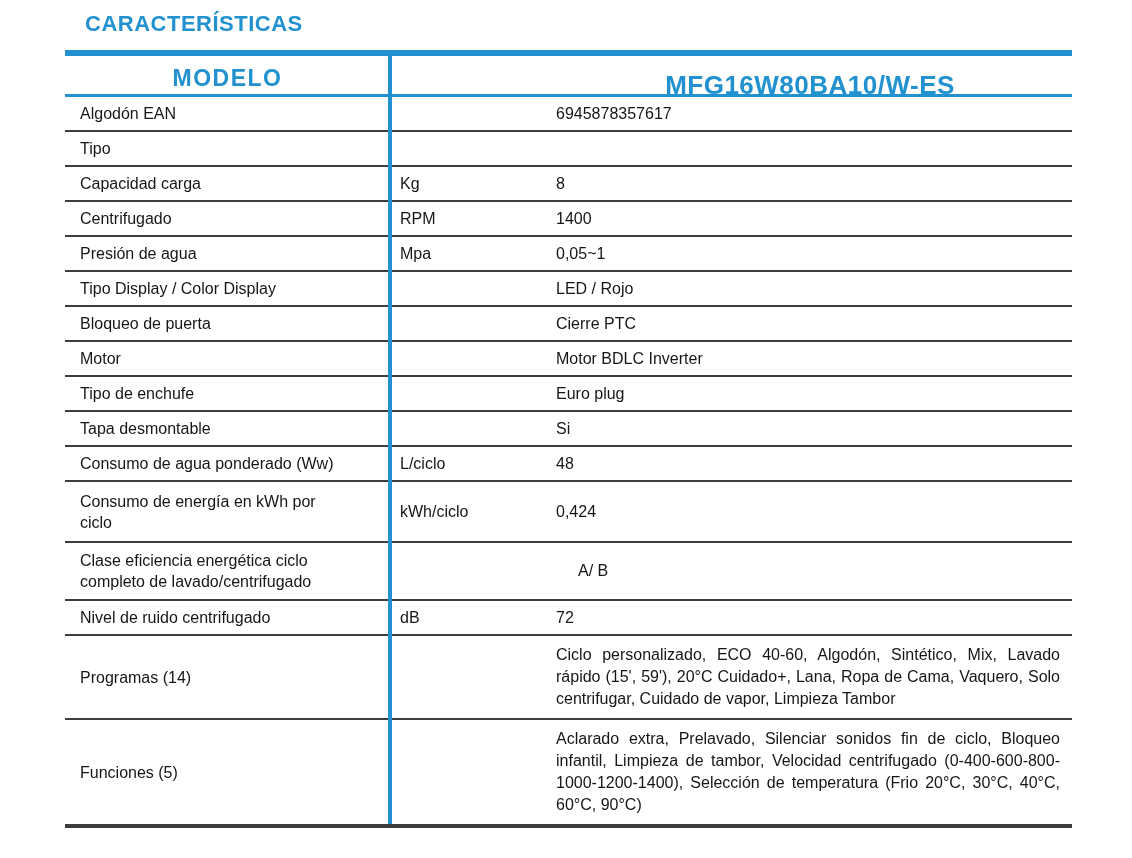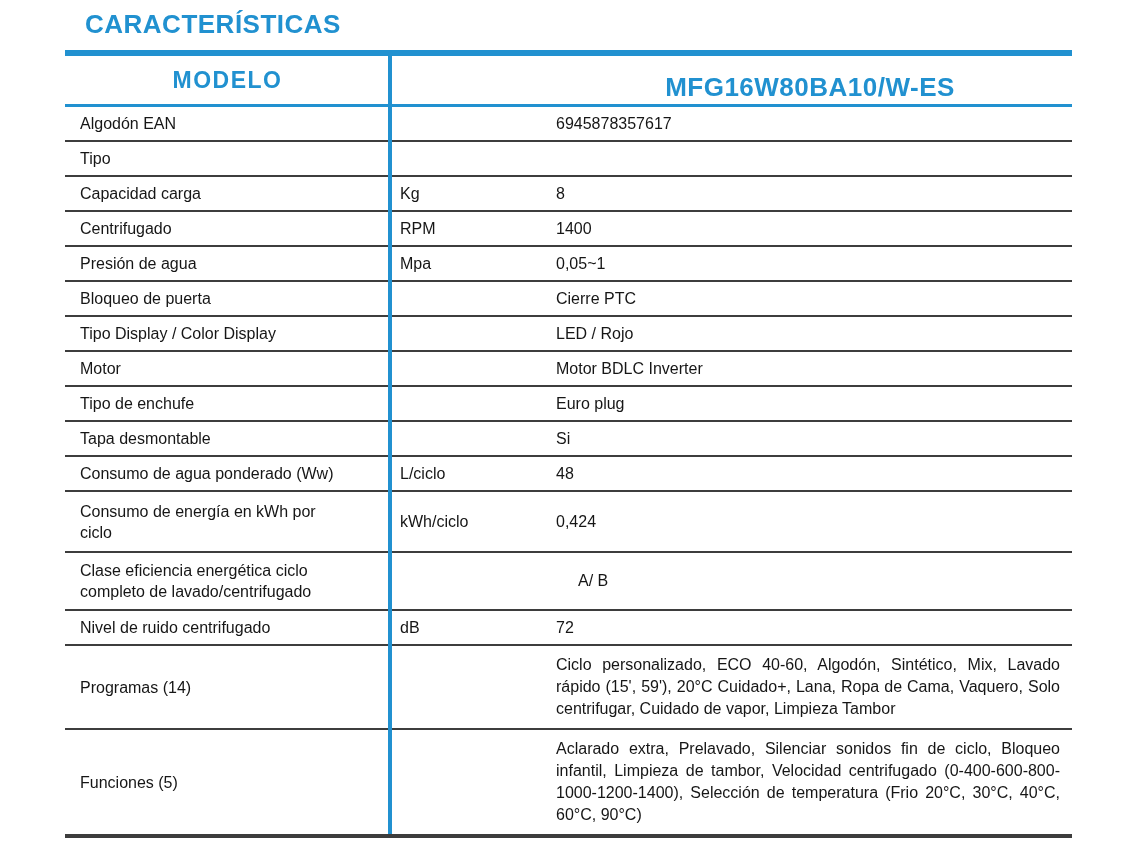--- a/index.html
+++ b/index.html
@@ -13,21 +13,21 @@
     padding: 0;
     width: 1132px;
     height: 858px;
     background: #ffffff;
     font-family: "Liberation Sans", "DejaVu Sans", sans-serif;
     color: var(--text);
     overflow: hidden;
   }
   .title {
     margin: 6px 0 0 85px;
-    font-size: 26px;
+    font-size: 22px;
     line-height: 36px;
     font-weight: 700;
     letter-spacing: 0.5px;
     color: var(--accent);
   }
   .spec-table {
     position: relative;
     margin: 8px 0 0 65px;
     width: 1007px;
     border-top: 6px solid var(--accent);
@@ -39,21 +39,21 @@
     bottom: 0;
     left: 323px;
     width: 4px;
     background: var(--accent);
     z-index: 2;
   }
   .header-row {
     display: grid;
     grid-template-columns: 325px 158px 1fr;
     align-items: center;
-    height: 51px;
+    height: 41px;
     border-bottom: 3px solid var(--accent);
   }
   .h-label {
     grid-column: 1;
     text-align: center;
     color: var(--accent);
     font-weight: 700;
     font-size: 23px;
     letter-spacing: 1.5px;
   }
@@ -141,29 +141,29 @@
     <div class="cell value">1400</div>
   </div>
 
   <div class="row">
     <div class="cell label">Presión de agua</div>
     <div class="cell unit">Mpa</div>
     <div class="cell value">0,05~1</div>
   </div>
 
   <div class="row">
+    <div class="cell label">Tipo Display / Color Display</div>
+    <div class="cell unit"></div>
+    <div class="cell value">LED / Rojo</div>
+  </div>
+
+  <div class="row">
     <div class="cell label">Bloqueo de puerta</div>
     <div class="cell unit"></div>
     <div class="cell value">Cierre PTC</div>
-  </div>
-
-  <div class="row">
-    <div class="cell label">Tipo Display / Color Display</div>
-    <div class="cell unit"></div>
-    <div class="cell value">LED / Rojo</div>
   </div>
 
   <div class="row">
     <div class="cell label">Motor</div>
     <div class="cell unit"></div>
     <div class="cell value">Motor BDLC Inverter</div>
   </div>
 
   <div class="row">
     <div class="cell label">Tipo de enchufe</div>

